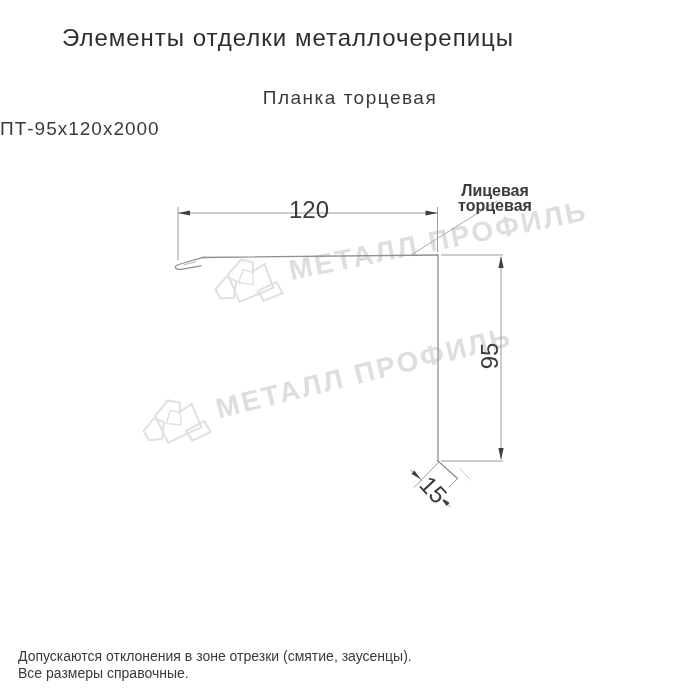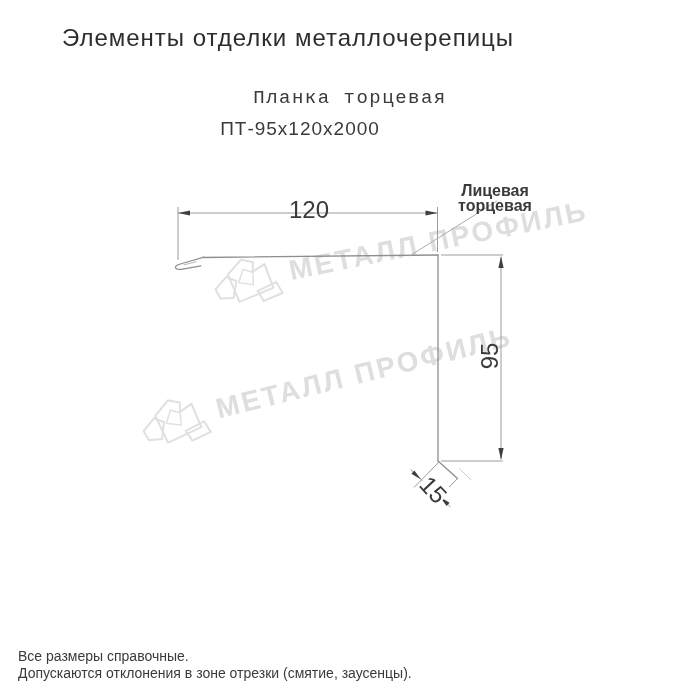--- a/index.html
+++ b/index.html
@@ -8,24 +8,24 @@
     background:#ffffff;font-family:"Liberation Sans",sans-serif;
     -webkit-font-smoothing:antialiased;
   }
   
   .page-title{
     position:absolute;left:0;top:24px;width:576px;text-align:center;
     font-size:24px;letter-spacing:1px;color:#2d2d2d;
   }
   .product-name{
     position:absolute;left:0;top:87px;width:700px;text-align:center;
-    font-size:19px;letter-spacing:1.5px;color:#3a3a3a;font-family:Liberation Mono, monospace;
+    font-size:19px;letter-spacing:1.5px;color:#3a3a3a;
   }
   .product-code{
-    position:absolute;left:0;top:118px;width:600px;text-align:center;
+    position:absolute;left:0;top:118px;width:600px;
     font-size:19px;letter-spacing:1px;color:#3a3a3a;
   }
   
   .drawing-svg{position:absolute;left:0;top:0;z-index:2;}
   .dim-text{
     position:absolute;z-index:3;color:#3a3a3a;font-size:24px;text-align:center;
   }
   .dim-120{left:284px;top:196px;width:50px;}
   .dim-95{left:464px;top:343px;width:50px;height:26px;transform:rotate(-90deg);}
   .dim-15{left:411px;top:476px;width:44px;transform:rotate(47deg);}
@@ -129,15 +129,15 @@
 <div class="dim-text dim-120">120</div>
 <div class="dim-text dim-95">95</div>
 <div class="dim-text dim-15"><span>15</span></div>
 
 <div class="face-side">
   <div>Лицевая</div>
   <div>торцевая</div>
 </div>
 
 <div class="footer">
+  <div>Допускаются отклонения в зоне отрезки (смятие, заусенцы).</div>
   <div>Все размеры справочные.</div>
-  <div>Допускаются отклонения в зоне отрезки (смятие, заусенцы).</div>
 </div>
 
 </body></html>

